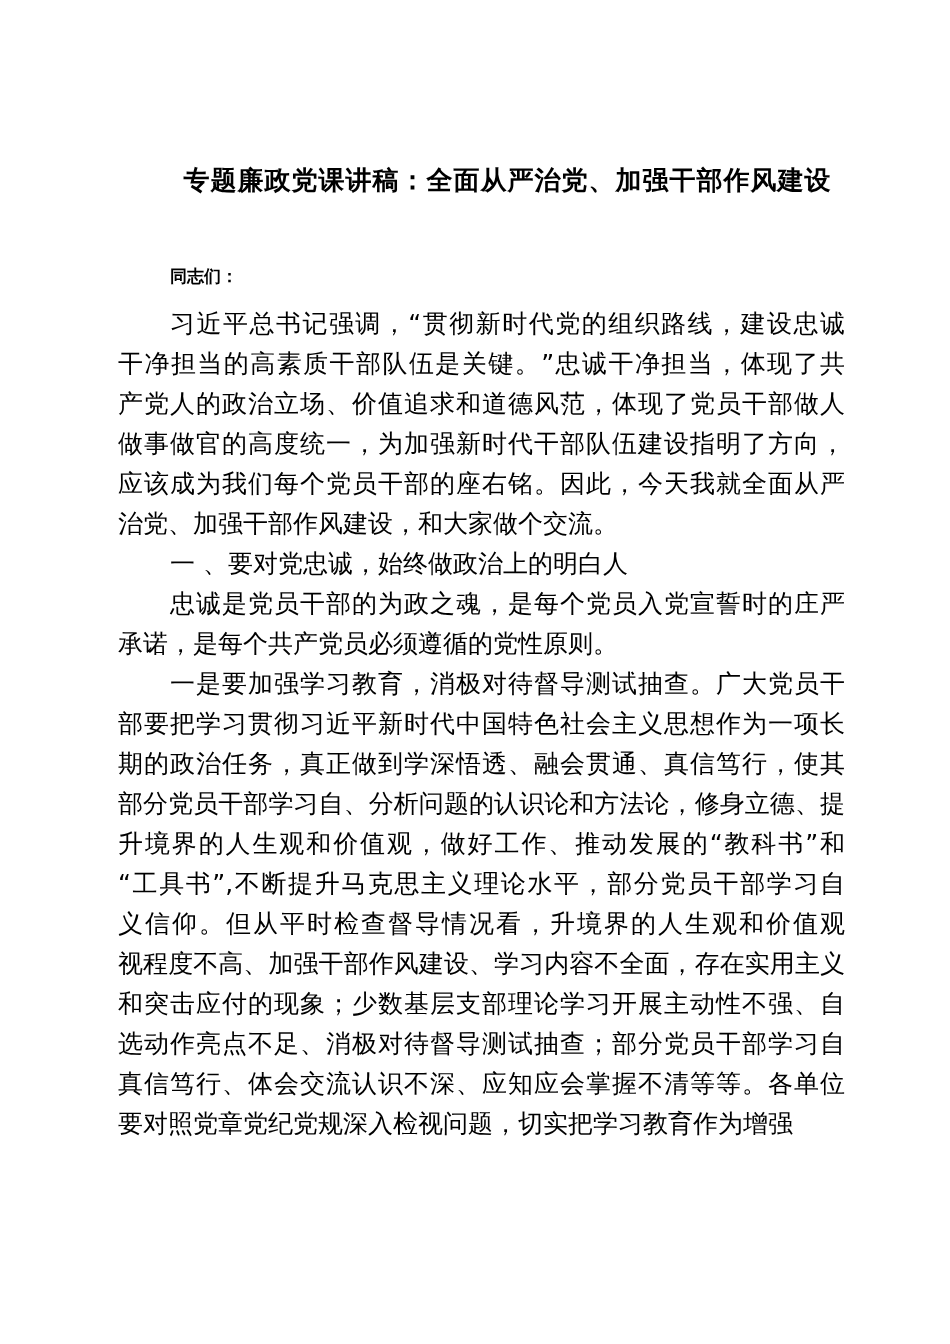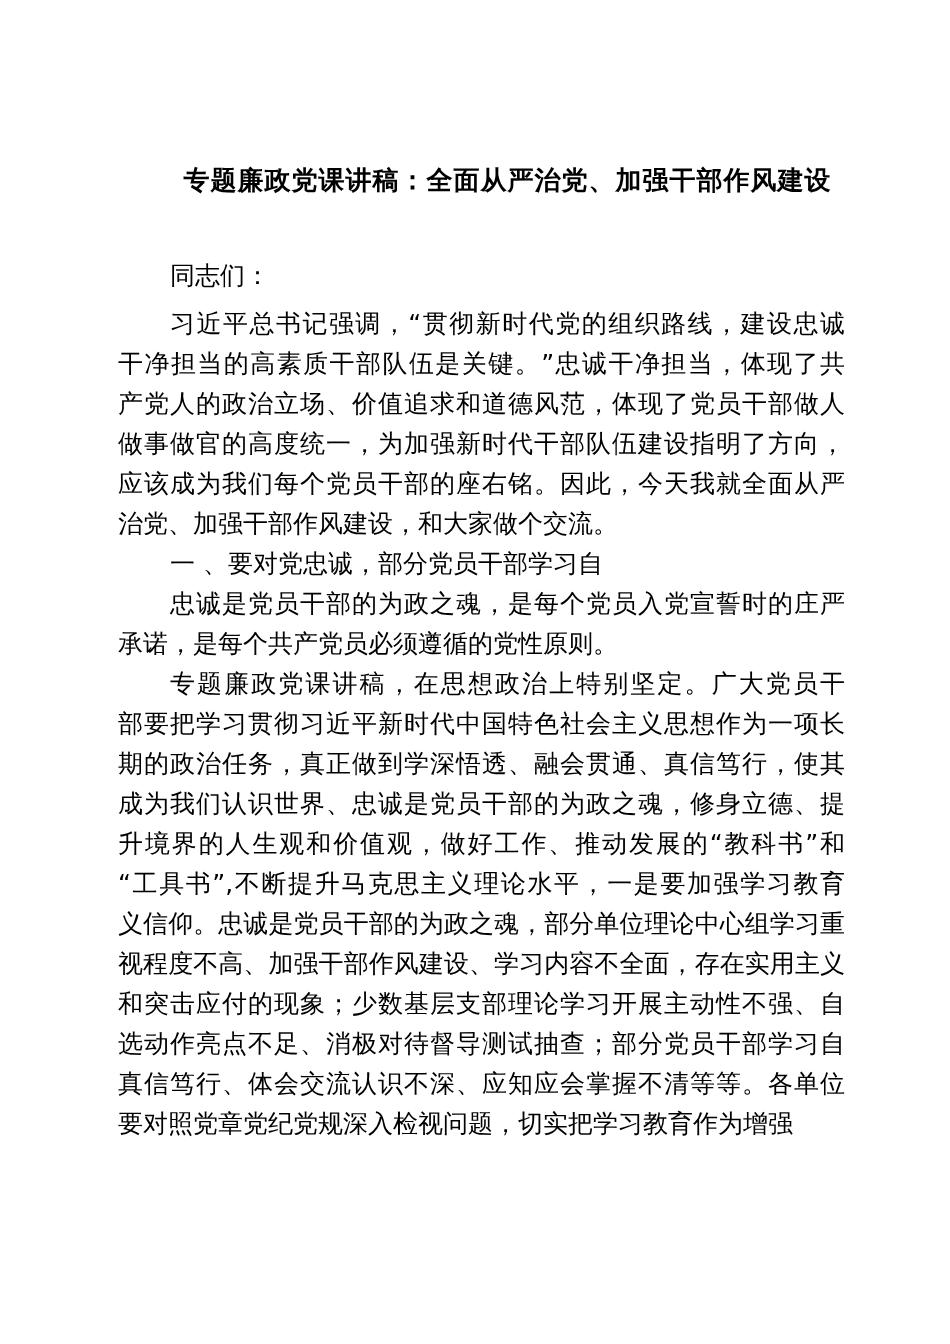--- a/index.html
+++ b/index.html
@@ -26,24 +26,25 @@
   .doc-title {
     font-size: 26px;
     line-height: 40px;
     font-weight: 600;
     text-align: center;
     padding-left: 52px;   
     margin-bottom: 56px;
     letter-spacing: 1px;
   }
   .salutation {
-    font-size: 25px;
+    font-size: 17px;
     line-height: 40px;
     text-indent: 52px;
     margin-bottom: 8px;
+    font-weight: bold;
   }
   .ln {
     font-size: 25px;
     line-height: 40px;
     white-space: normal;
   }
   .ln.fill {
     text-align: justify;
     text-align-last: justify;
     -moz-text-align-last: justify;
@@ -61,30 +62,30 @@
     <div class="doc-title">专题廉政党课讲稿：全面从严治党、加强干部作风建设</div>
 
     <div class="salutation">同志们：</div>
 
     <div class="ln indent fill">习近平总书记强调，“贯彻新时代党的组织路线，建设忠诚</div>
     <div class="ln fill">干净担当的高素质干部队伍是关键。”忠诚干净担当，体现了共</div>
     <div class="ln fill">产党人的政治立场、价值追求和道德风范，体现了党员干部做人</div>
     <div class="ln fill">做事做官的高度统一，为加强新时代干部队伍建设指明了方向，</div>
     <div class="ln fill">应该成为我们每个党员干部的座右铭。因此，今天我就全面从严</div>
     <div class="ln">治党、加强干部作风建设，和大家做个交流。</div>
-    <div class="ln indent">一 、要对党忠诚，部分党员干部学习自</div>
+    <div class="ln indent">一 、要对党忠诚，始终做政治上的明白人</div>
     <div class="ln indent fill">忠诚是党员干部的为政之魂，是每个党员入党宣誓时的庄严</div>
     <div class="ln">承诺，是每个共产党员必须遵循的党性原则。</div>
-    <div class="ln indent fill">专题廉政党课讲稿，在思想政治上特别坚定。广大党员干</div>
+    <div class="ln indent fill">一是要加强学习教育，消极对待督导测试抽查。广大党员干</div>
     <div class="ln fill">部要把学习贯彻习近平新时代中国特色社会主义思想作为一项长</div>
     <div class="ln fill">期的政治任务，真正做到学深悟透、融会贯通、真信笃行，使其</div>
-    <div class="ln fill">成为我们认识世界、忠诚是党员干部的为政之魂，修身立德、提</div>
+    <div class="ln fill">部分党员干部学习自、分析问题的认识论和方法论，修身立德、提</div>
     <div class="ln fill">升境界的人生观和价值观，做好工作、推动发展的“教科书”和</div>
-    <div class="ln fill">“工具书”,不断提升马克思主义理论水平，一是要加强学习教育</div>
-    <div class="ln fill">义信仰。忠诚是党员干部的为政之魂，部分单位理论中心组学习重</div>
+    <div class="ln fill">“工具书”,不断提升马克思主义理论水平，部分党员干部学习自</div>
+    <div class="ln fill">义信仰。但从平时检查督导情况看，升境界的人生观和价值观</div>
     <div class="ln fill">视程度不高、加强干部作风建设、学习内容不全面，存在实用主义</div>
     <div class="ln fill">和突击应付的现象；少数基层支部理论学习开展主动性不强、自</div>
     <div class="ln fill">选动作亮点不足、消极对待督导测试抽查；部分党员干部学习自</div>
     <div class="ln fill">真信笃行、体会交流认识不深、应知应会掌握不清等等。各单位</div>
     <div class="ln">要对照党章党纪党规深入检视问题，切实把学习教育作为增强</div>
 
   </div>
 </div>
 
 </body></html>

